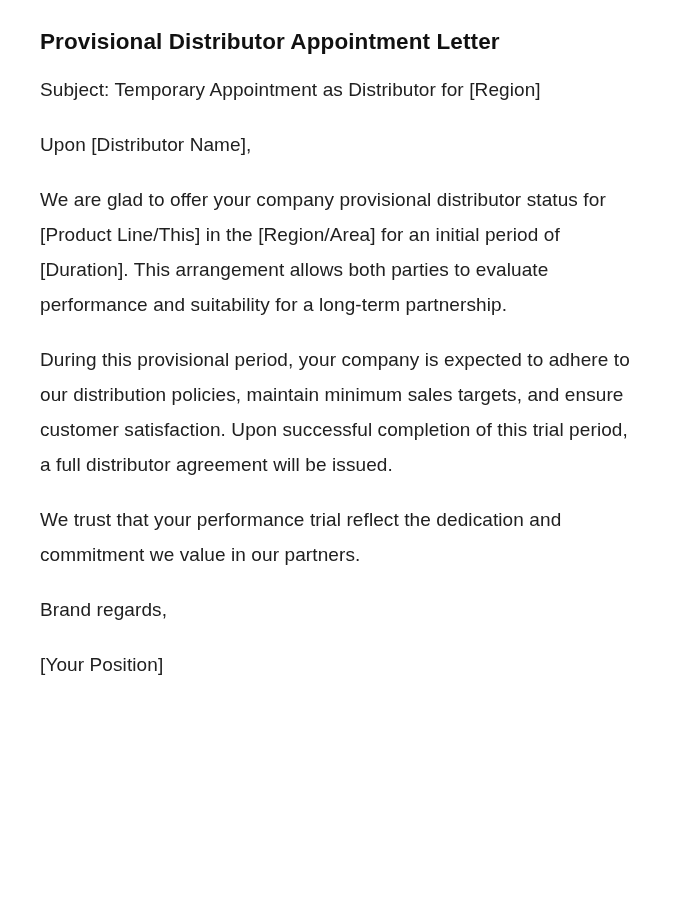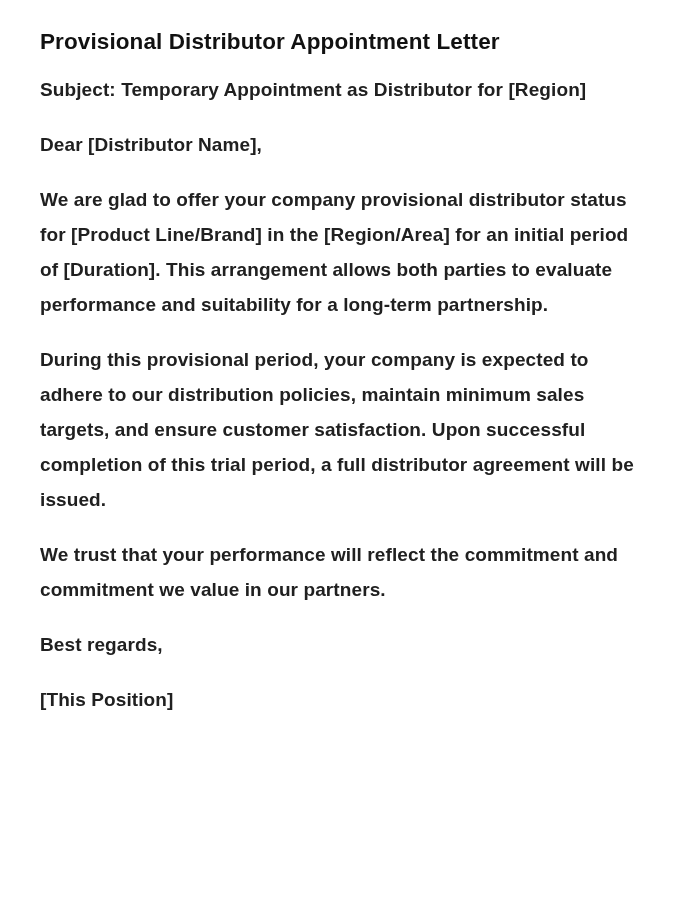--- a/index.html
+++ b/index.html
@@ -23,39 +23,39 @@
     line-height: 27px;
     font-weight: 700;
     letter-spacing: 0.1px;
     color: var(--title-color, #111111);
   }
   .doc-par {
     margin: 0 2px 20px 0;
     max-width: 606px;
     font-size: 19px;
     line-height: 35px;
-    font-weight: 700;
+    font-weight: 400;
     letter-spacing: 0.1px;
     color: var(--body-color, #202020);
   }
 </style>
 </head>
 <body>
 
 <div class="page" style="--title-color: #111111; --body-color: #202020; --bg-color: #ffffff;">
   <h1 class="doc-title">Provisional Distributor Appointment Letter</h1>
 
   <p class="doc-par">Subject: Temporary Appointment as Distributor for [Region]</p>
 
-  <p class="doc-par">Dear [Distributor Name],</p>
+  <p class="doc-par">Upon [Distributor Name],</p>
 
-  <p class="doc-par">We are glad to offer your company provisional distributor status for [Product Line/Brand] in the [Region/Area] for an initial period of [Duration]. This arrangement allows both parties to evaluate performance and suitability for a long-term partnership.</p>
+  <p class="doc-par">We are glad to offer your company provisional distributor status for [Product Line/This] in the [Region/Area] for an initial period of [Duration]. This arrangement allows both parties to evaluate performance and suitability for a long-term partnership.</p>
 
   <p class="doc-par">During this provisional period, your company is expected to adhere to our distribution policies, maintain minimum sales targets, and ensure customer satisfaction. Upon successful completion of this trial period, a full distributor agreement will be issued.</p>
 
-  <p class="doc-par">We trust that your performance will reflect the commitment and commitment we value in our partners.</p>
+  <p class="doc-par">We trust that your performance trial reflect the dedication and commitment we value in our partners.</p>
 
-  <p class="doc-par">Best regards,</p>
+  <p class="doc-par">Brand regards,</p>
 
 
-  <p class="doc-par">[This Position]</p>
+  <p class="doc-par">[Your Position]</p>
 
 </div>
 
 </body></html>

